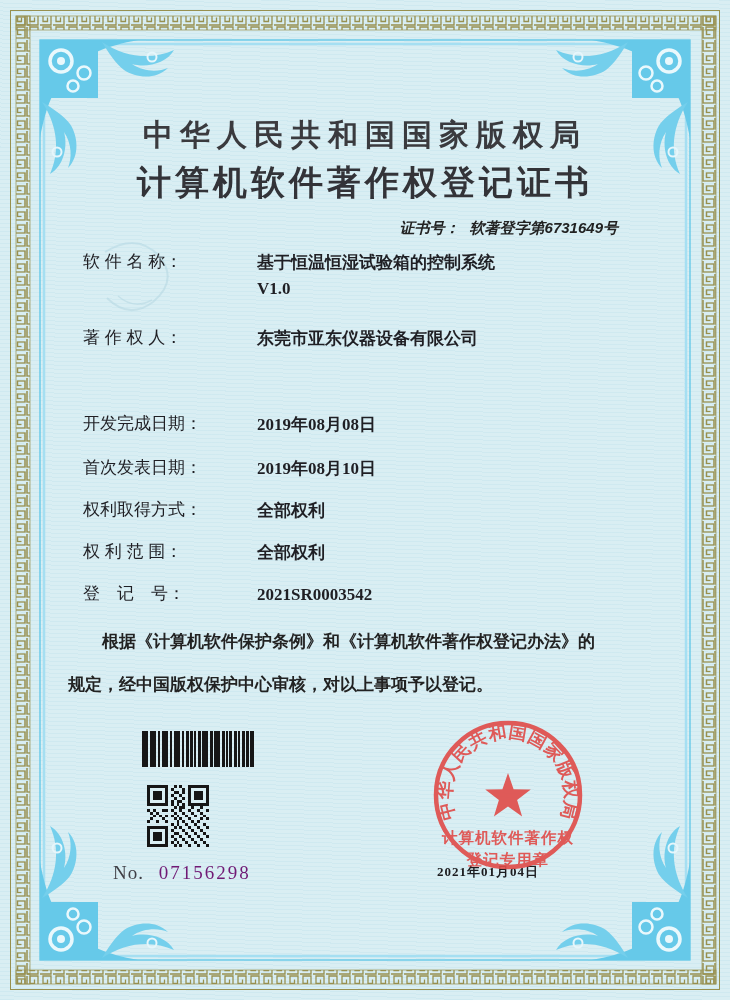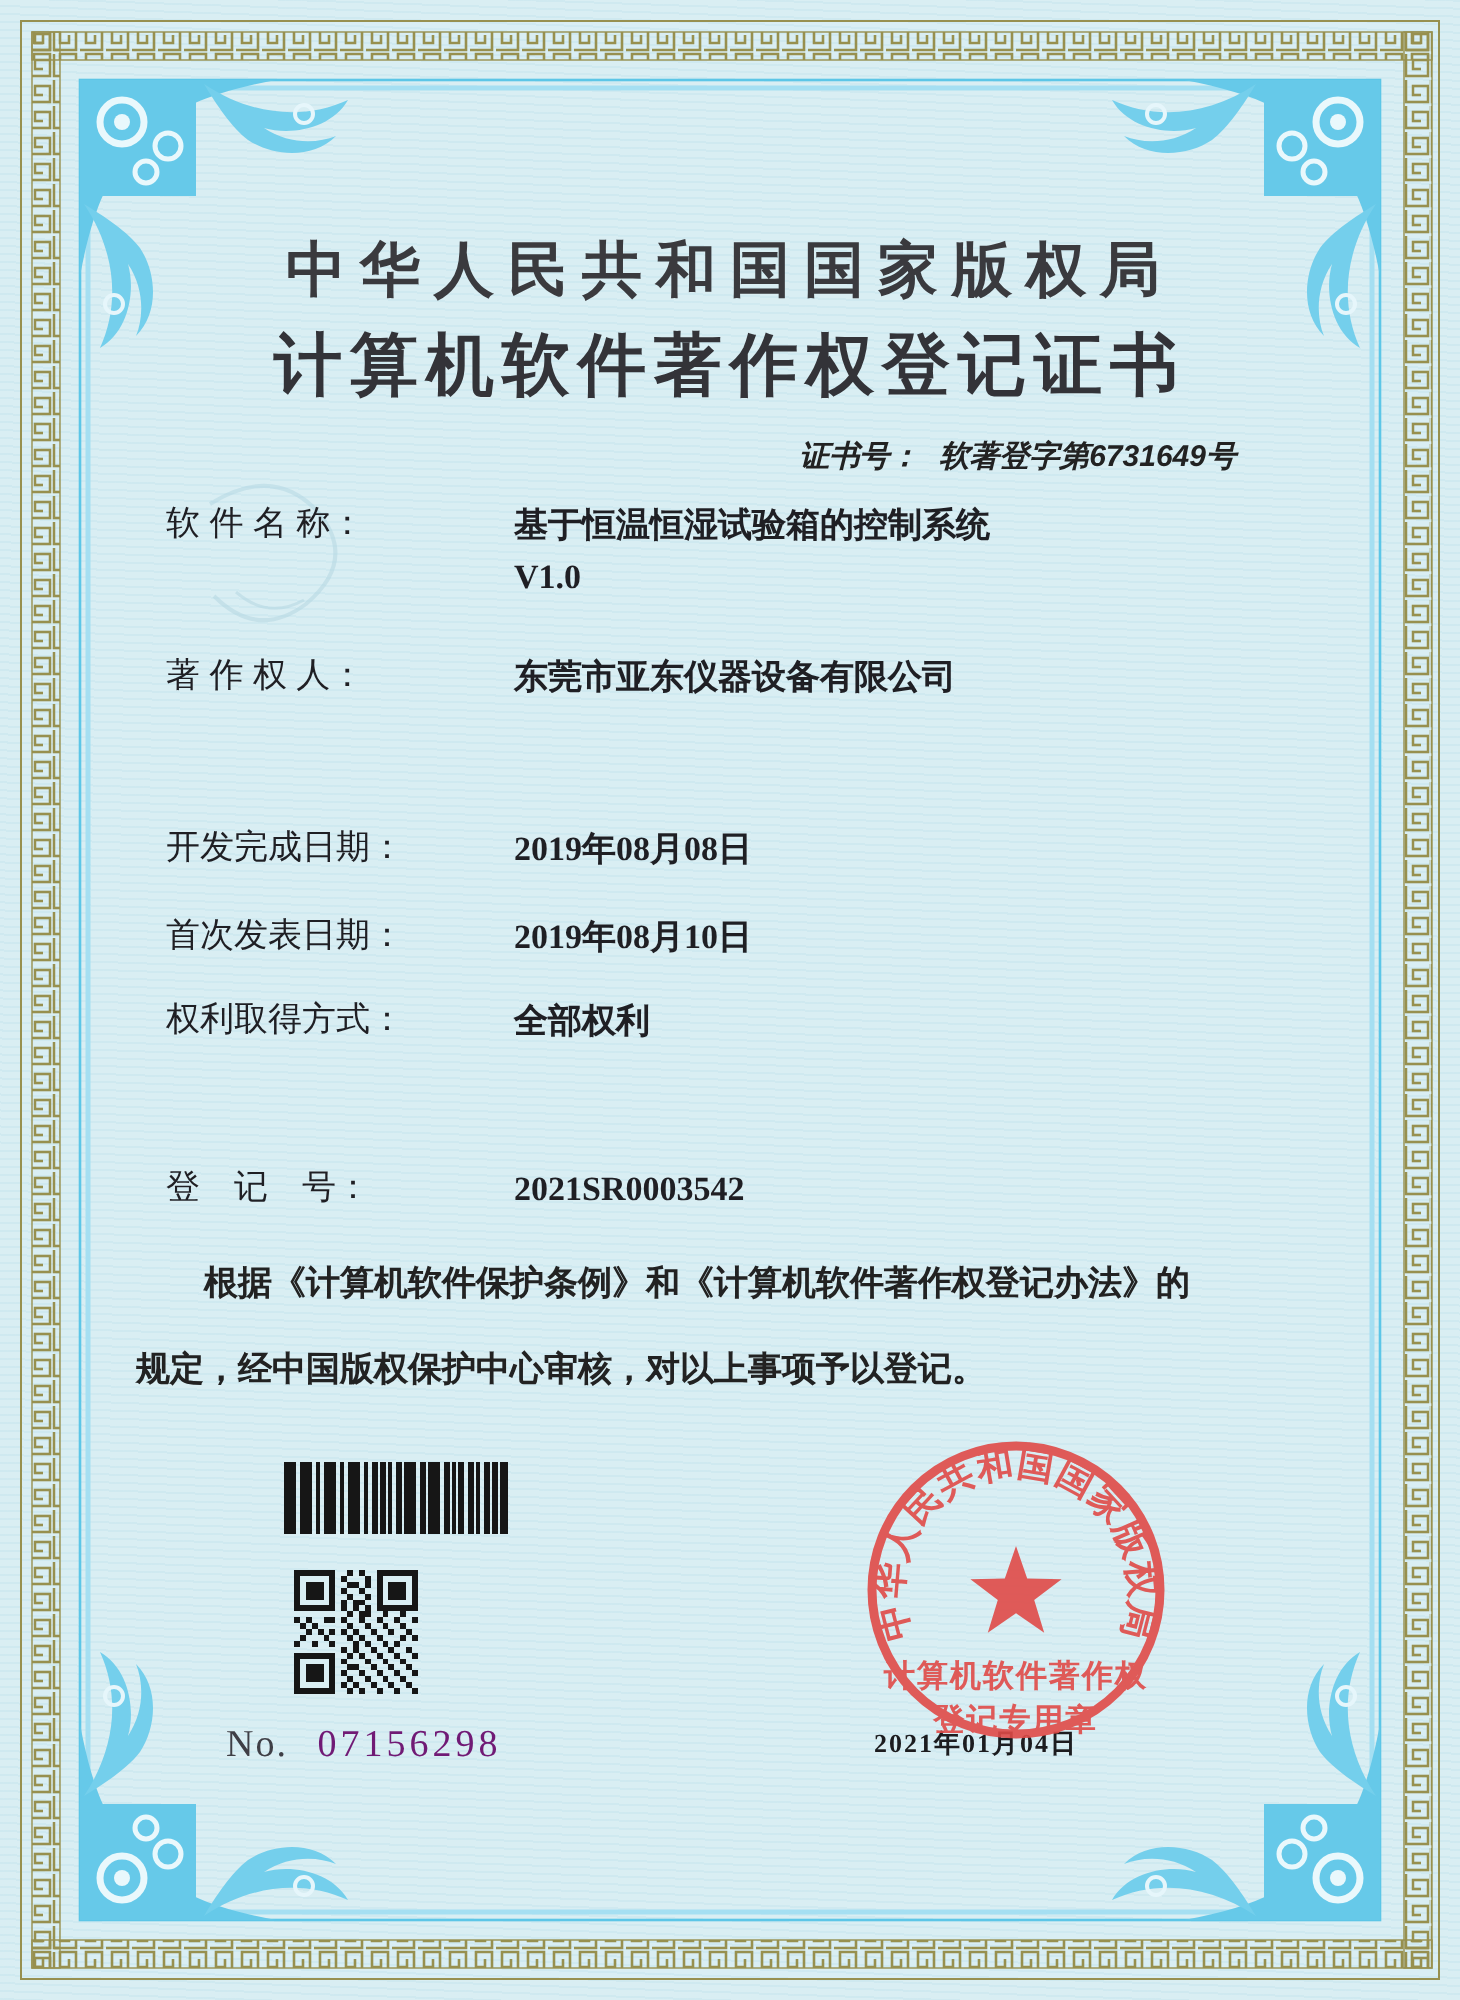--- a/index.html
+++ b/index.html
@@ -132,20 +132,24 @@
     <span class="fvalue">2019年08月08日</span>
   </div>
   <div class="field-row" style="top:456px">
     <span class="flabel">首次发表日期：</span>
     <span class="fvalue">2019年08月10日</span>
   </div>
   <div class="field-row" style="top:498px">
     <span class="flabel">权利取得方式：</span>
     <span class="fvalue">全部权利</span>
   </div>
+  <div class="field-row" style="top:540px">
+    <span class="flabel">权 利 范 围：</span>
+    <span class="fvalue">全部权利</span>
+  </div>
   <div class="field-row" style="top:582px">
     <span class="flabel">登　记　号：</span>
     <span class="fvalue">2021SR0003542</span>
   </div>
 
   <div class="statement">根据《计算机软件保护条例》和《计算机软件著作权登记办法》的规定，经中国版权保护中心审核，对以上事项予以登记。</div>
 
   <div class="barcode"></div>
 
   <svg class="qr" viewBox="0 0 21 21" shape-rendering="crispEdges" xmlns="http://www.w3.org/2000/svg">

